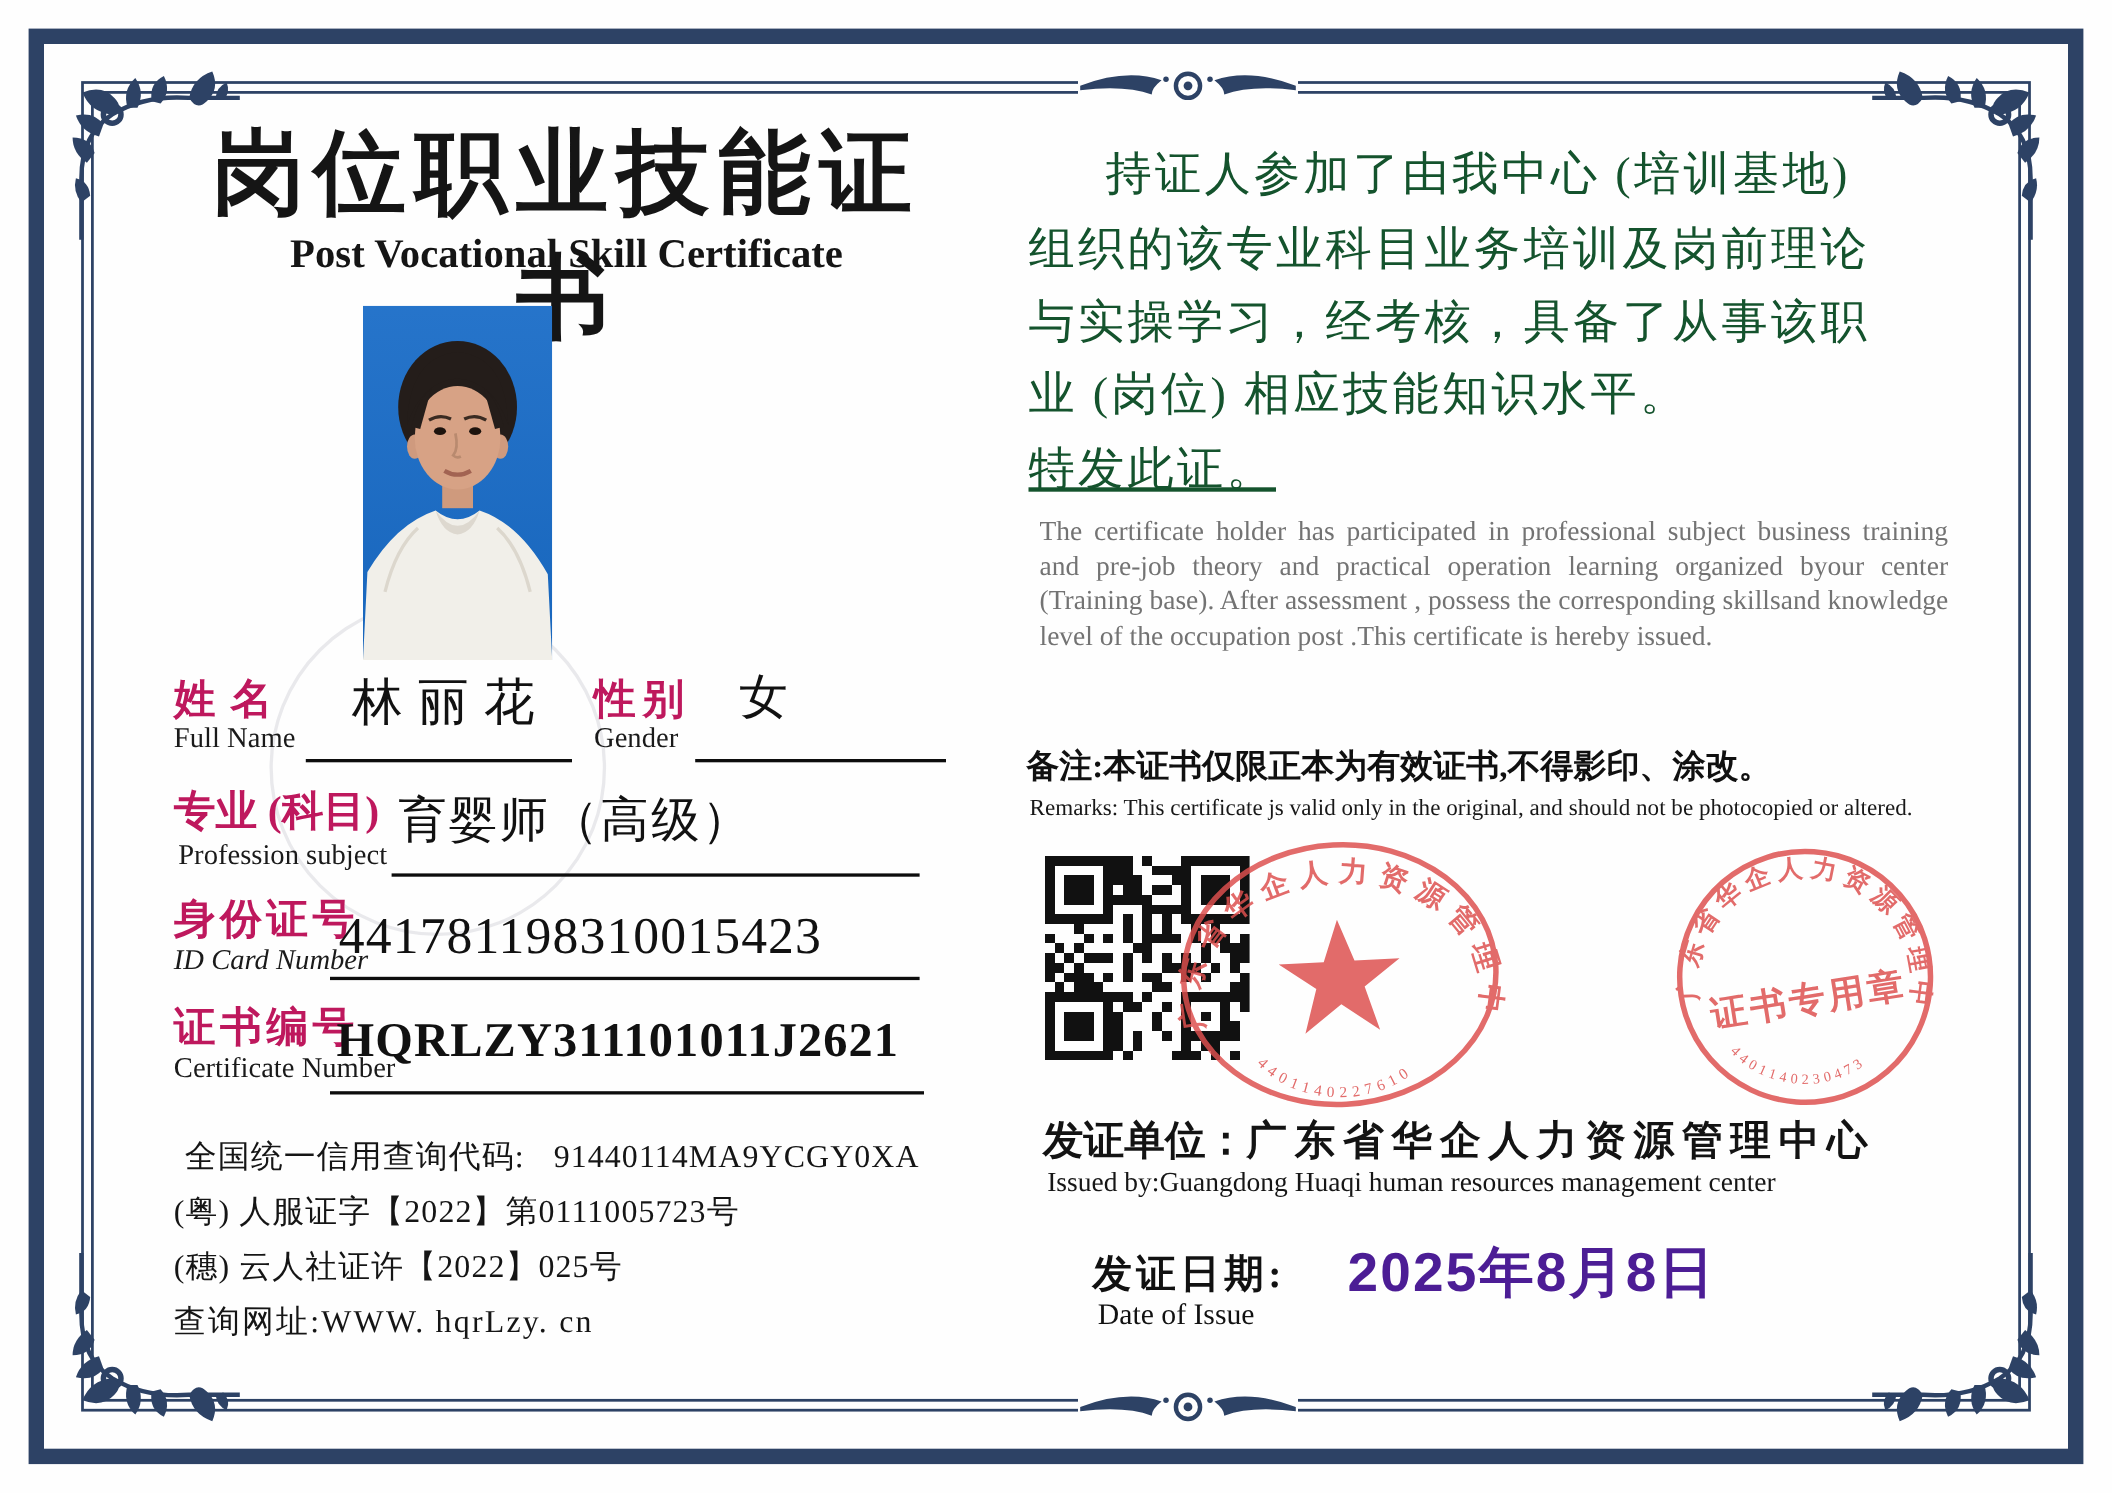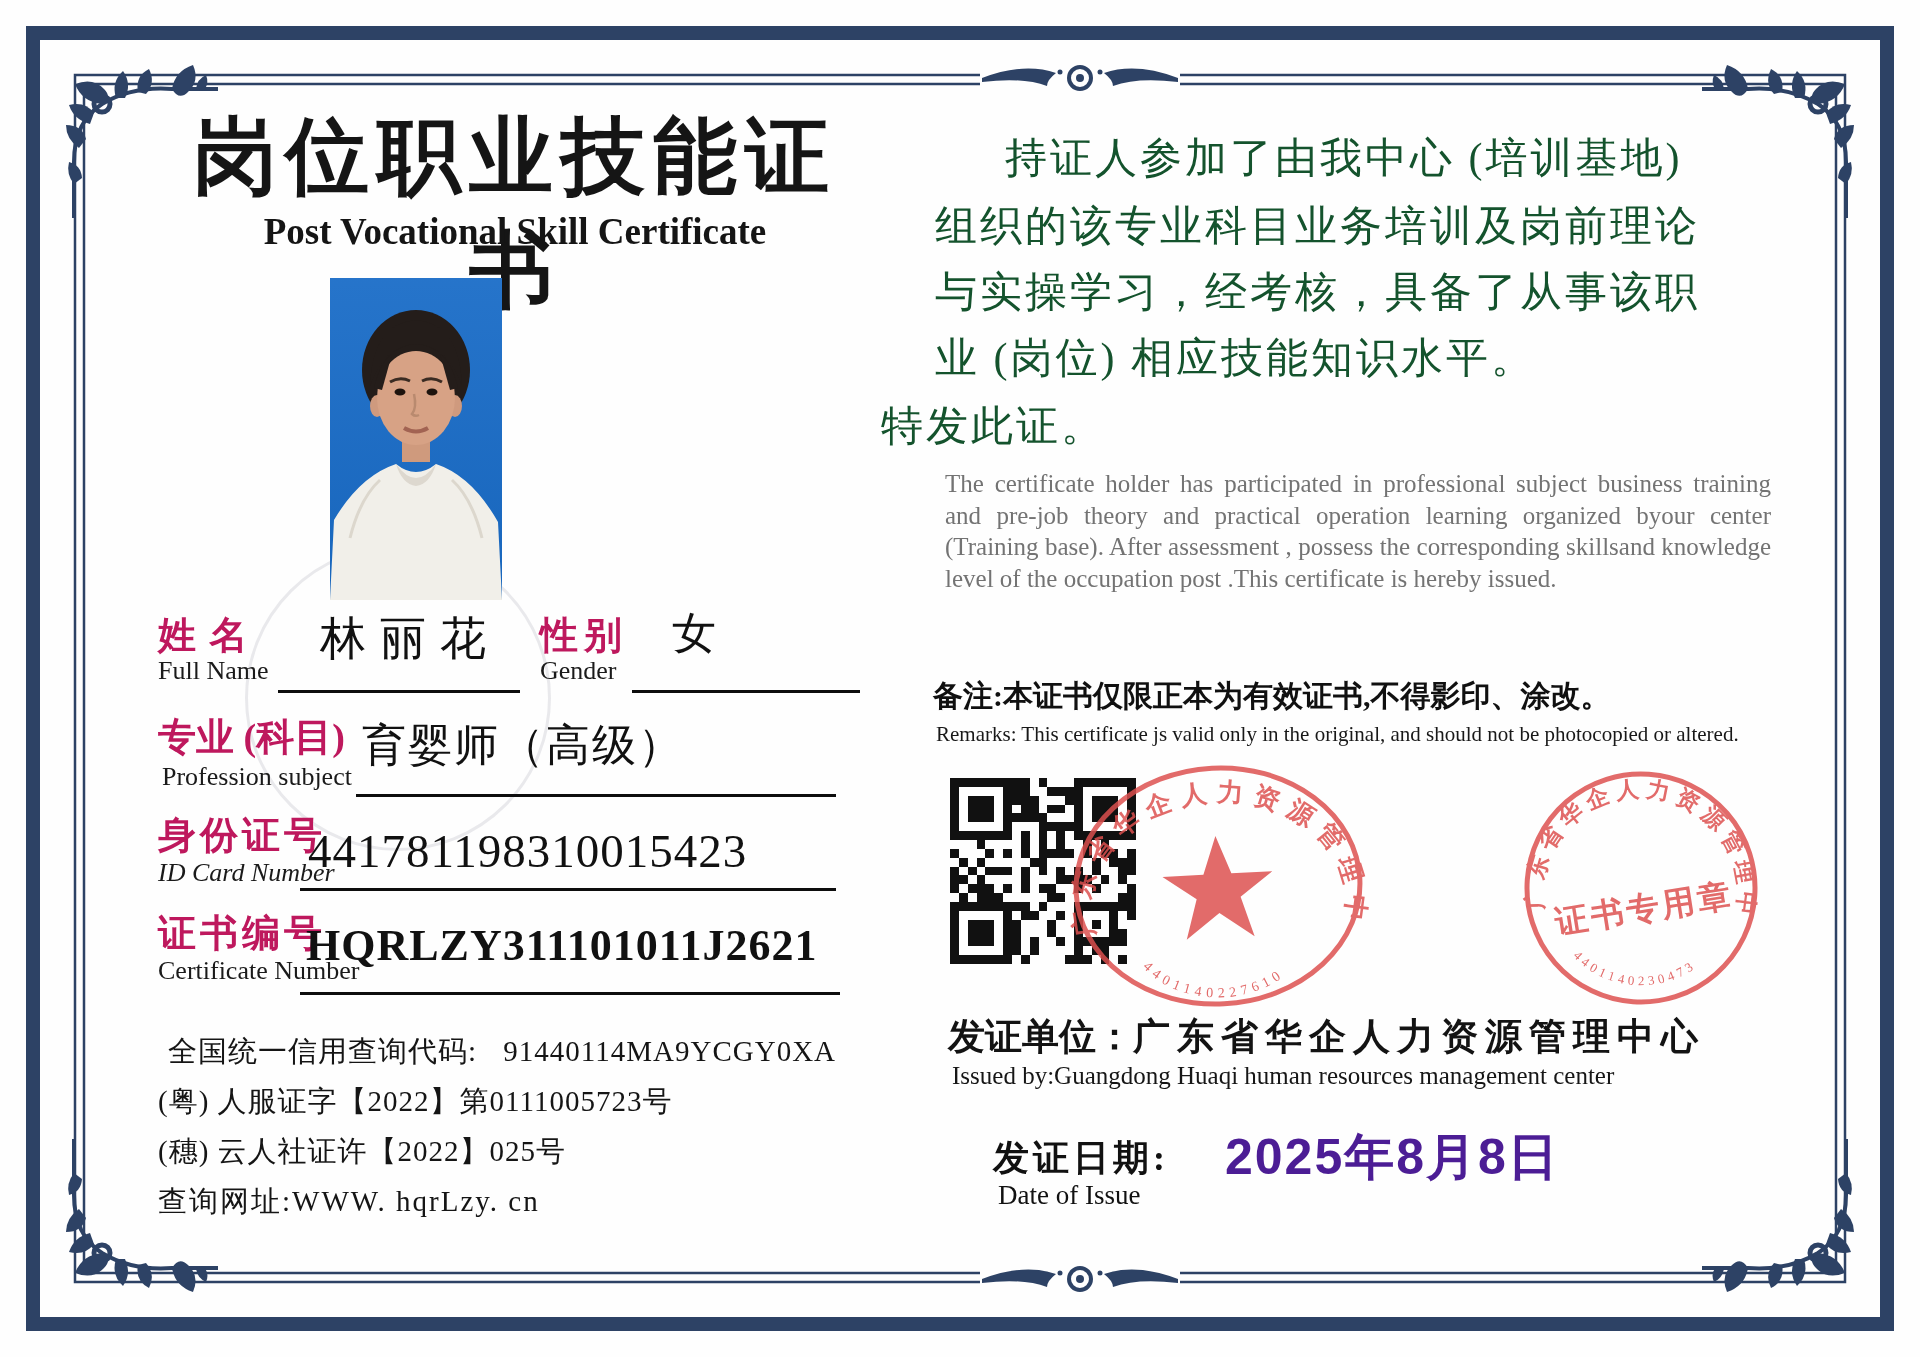--- a/index.html
+++ b/index.html
@@ -144,21 +144,21 @@
     <span style="margin-left:18px;">91440114MA9YCGY0XA</span>
   </div>
   <div class="abs foot-line" style="left:158px;top:1082px;">(粤) 人服证字【2022】第0111005723号</div>
   <div class="abs foot-line" style="left:158px;top:1132px;">(穗) 云人社证许【2022】025号</div>
   <div class="abs foot-line" style="left:158px;top:1182px;letter-spacing:2px;">查询网址:WWW. hqrLzy. cn</div>
 
   <div class="abs stmt" style="left:1005px;top:130px;">持证人参加了由我中心 (培训基地)</div>
   <div class="abs stmt" style="left:935px;top:198px;">组织的该专业科目业务培训及岗前理论</div>
   <div class="abs stmt" style="left:935px;top:330px;">业 (岗位) 相应技能知识水平。</div>
   <div class="abs stmt" style="left:935px;top:264px;">与实操学习，经考核，具备了从事该职</div>
-  <div class="abs stmt" style="left:881px;top:398px;">特发此证。</div>
+  <div class="abs stmt" style="left:935px;top:398px;text-decoration:underline;">特发此证。</div>
 
   <div class="abs stmt-en">The certificate holder has participated in professional subject business training and pre-job theory and practical operation learning organized byour center (Training base). After assessment , possess the corresponding skillsand knowledge level of the occupation post .This certificate is hereby issued.</div>
 
   <div class="abs remark-zh">备注:本证书仅限正本为有效证书,不得影印、涂改。</div>
   <div class="abs remark-en">Remarks: This certificate js valid only in the original, and should not be photocopied or altered.</div>
 
   <svg id="qr-svg" class="abs" style="left:950px;top:778px;" width="186" height="186" viewBox="0 0 21 21" fill="#111" shape-rendering="crispEdges">
       <rect x="7" y="0" width="1" height="1"></rect>
       <rect x="8" y="0" width="1" height="1"></rect>
       <rect x="10" y="0" width="1" height="1"></rect>

